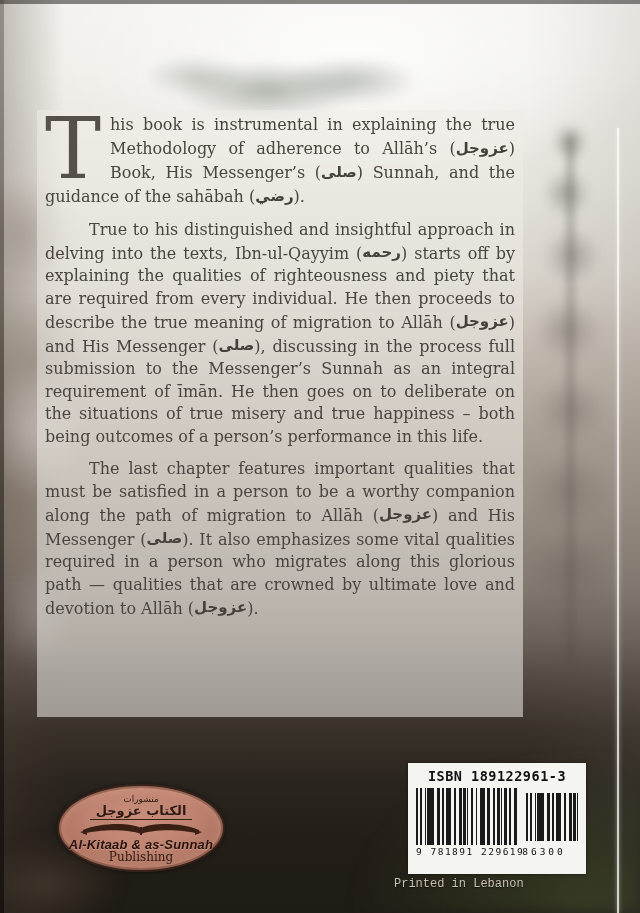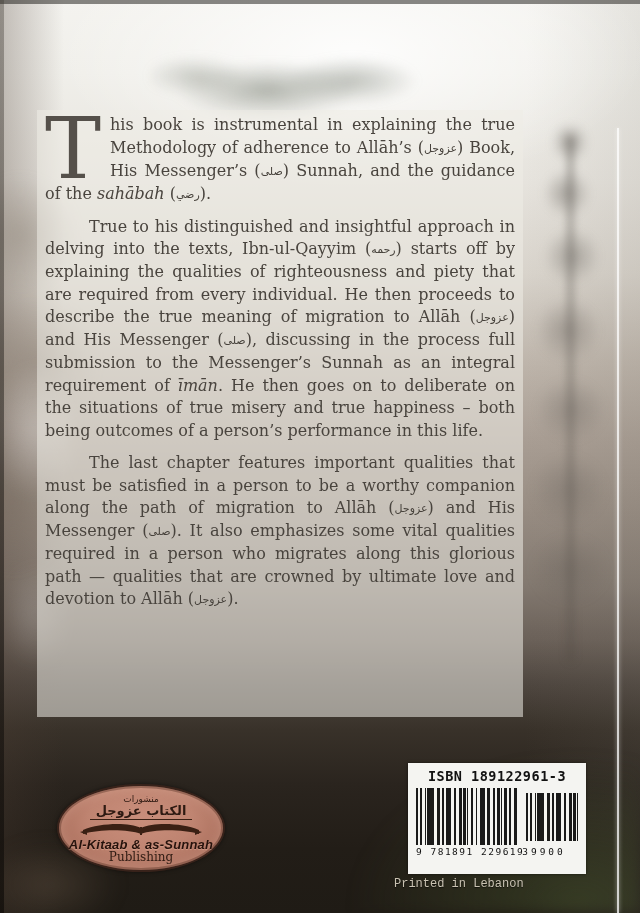--- a/index.html
+++ b/index.html
@@ -71,24 +71,24 @@
   }
   .panel p{
     margin:0 0 10px 0; font-size:16px; line-height:22.5px; color:#49443e;
     text-align:justify; text-justify:inter-word;
   }
   .panel p.indent{text-indent:44px;}
   .dropcap{
     float:left; font-family:"DejaVu Serif", serif; font-size:84px; line-height:62px;
     height:64px; margin:4px 9px 0 0; color:#55504a;
   }
-  .seg-i{font-style:italic;}
+  .seg-i{}
   .seg-seal{
     font-family:"DejaVu Sans", sans-serif; font-style:normal;
-    font-size:11px; letter-spacing:-0.5px; color:#45403a; vertical-align:1.5px;
+    font-size:15px; letter-spacing:-0.5px; color:#45403a; vertical-align:1.5px;font-weight:bold;
   }
   
   .logo{position:absolute; left:57px; top:784px; width:168px; height:88px;}
   .logo-oval{
     width:100%; height:100%; border-radius:50%;
     background:radial-gradient(ellipse at 50% 38%, #d29682 0%, #c98e7b 0%, #bf8471 45%, #aa6e5c 78%, #965a4a 100%);
     border:2px solid #38221a; box-sizing:border-box;
     box-shadow:inset 0 0 0 2px rgba(70,35,24,0.35), inset 0 0 14px rgba(255,220,200,0.30), 0 0 4px rgba(0,0,0,0.5);
     display:flex; flex-direction:column; align-items:center; justify-content:center;
     text-align:center;
@@ -173,21 +173,21 @@
   </div>
 
   <div class="barcode">
     <div class="isbn-label">ISBN 189122961-3</div>
     <div class="bars-row">
       <div class="bars bars-main"></div>
       <div class="bars bars-sup"></div>
     </div>
     <div class="digits-row">
       <div class="digits digits-main">9 781891 229619</div>
-      <div class="digits digits-sup">39900</div>
+      <div class="digits digits-sup">86300</div>
     </div>
   </div>
   <div class="printed-note">Printed in Lebanon</div>
 
   <div class="edge-top"></div>
   <div class="edge-left"></div>
   <div class="right-line"></div>
 
 </div>
 

